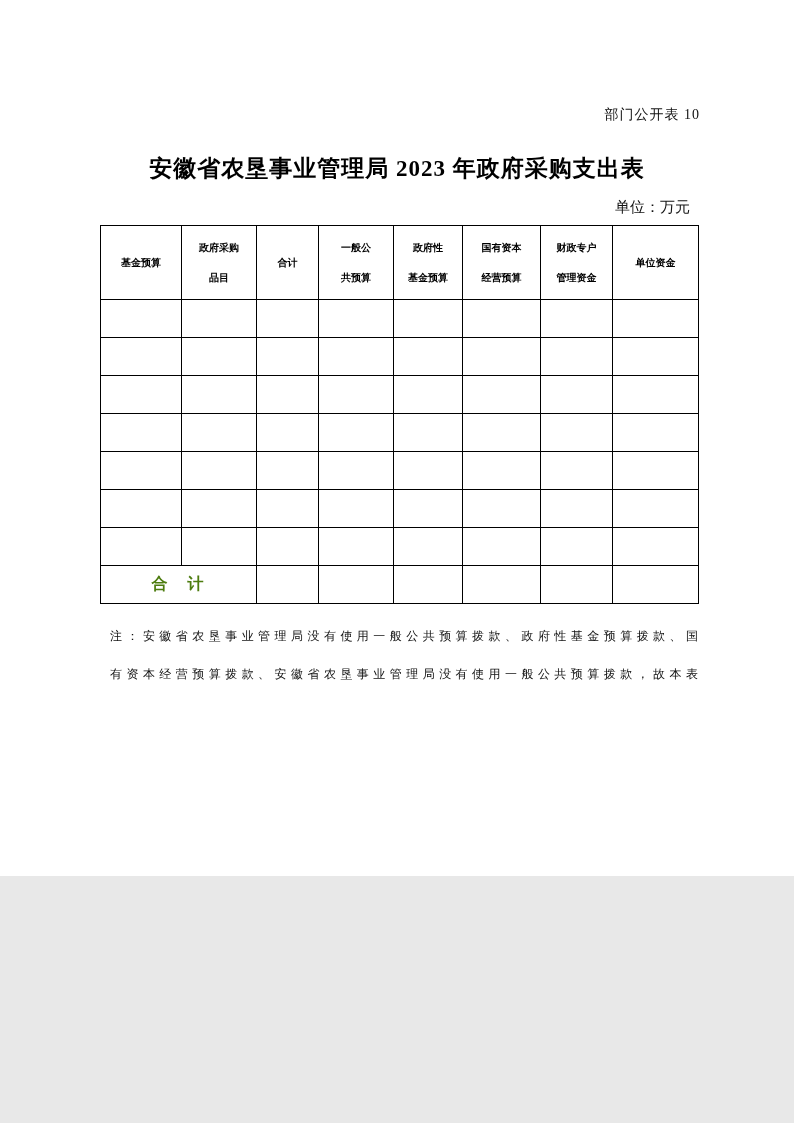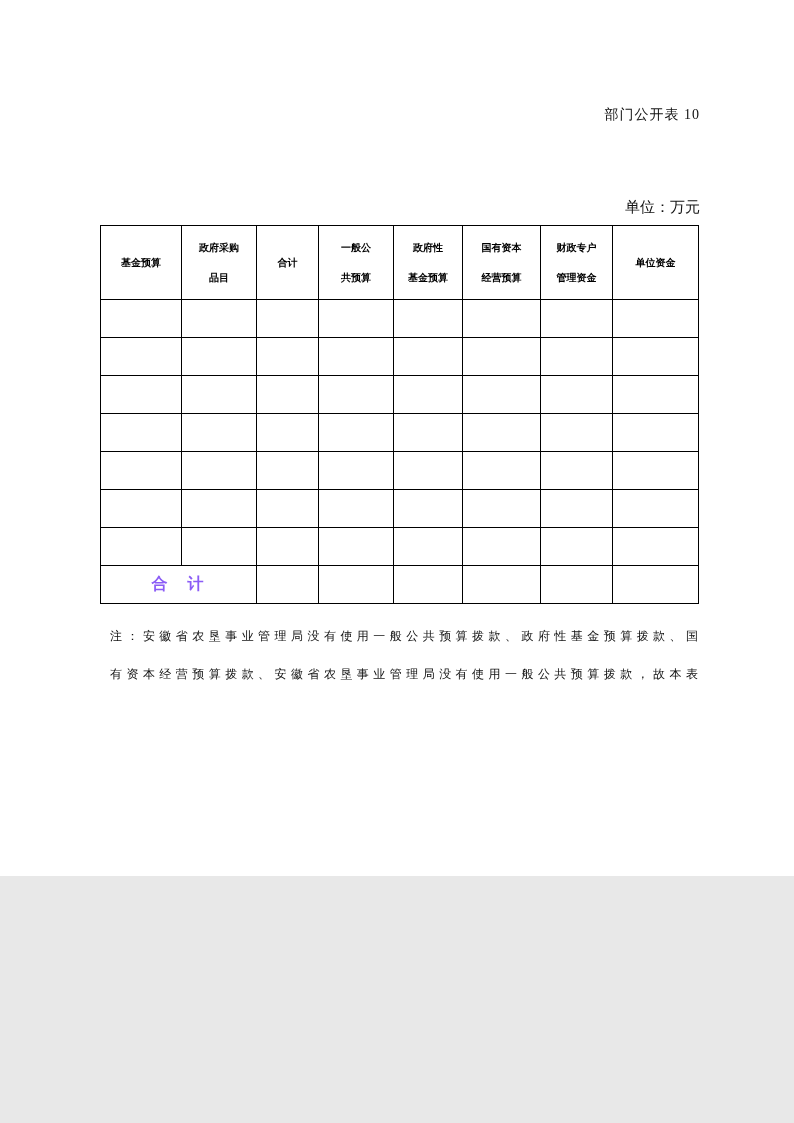--- a/index.html
+++ b/index.html
@@ -29,21 +29,21 @@
     width: 100%;
     text-align: center;
     font-size: 23px;
     font-weight: bold;
     letter-spacing: 1px;
     color: #000000;
   }
   .unit-label {
     position: absolute;
     top: 198px;
-    right: 94px;
+    right: 104px;
     font-size: 15px;
     color: #111111;
   }
   table.procurement {
     position: absolute;
     left: 100px;
     top: 225px;
     width: 598px;
     border-collapse: collapse;
     table-layout: fixed;
@@ -63,21 +63,21 @@
     white-space: pre-line;
     color: #000000;
     font-family: "Liberation Sans", "DejaVu Sans", sans-serif;
   }
   tr.data-row td { height: 38px; }
   tr.total-row td { height: 38px; }
   .total-label {
     font-size: 16px;
     font-weight: bold;
     letter-spacing: 2px;
-    color: #8b5cf6;
+    color: #4d7c0f;
     font-family: Liberation Serif, serif;
   }
   .note {
     position: absolute;
     left: 110px;
     top: 617px;
     width: 588px;
     font-size: 12px;
     line-height: 38px;
     color: #111111;
@@ -99,20 +99,21 @@
     letter-spacing: 1px;
   }
 </style>
 </head>
 <body>
 
 <div class="page">
 
   <div class="doc-label">部门公开表 10</div>
 
+  <div class="page-title">安徽省农垦事业管理局 2023 年政府采购支出表</div>
 
   <div class="unit-label">单位：万元</div>
 
   <table class="procurement">
     <colgroup>
       <col style="width:81px">
         <col style="width:75px">
         <col style="width:62px">
         <col style="width:75px">
       <col style="width:69px">

